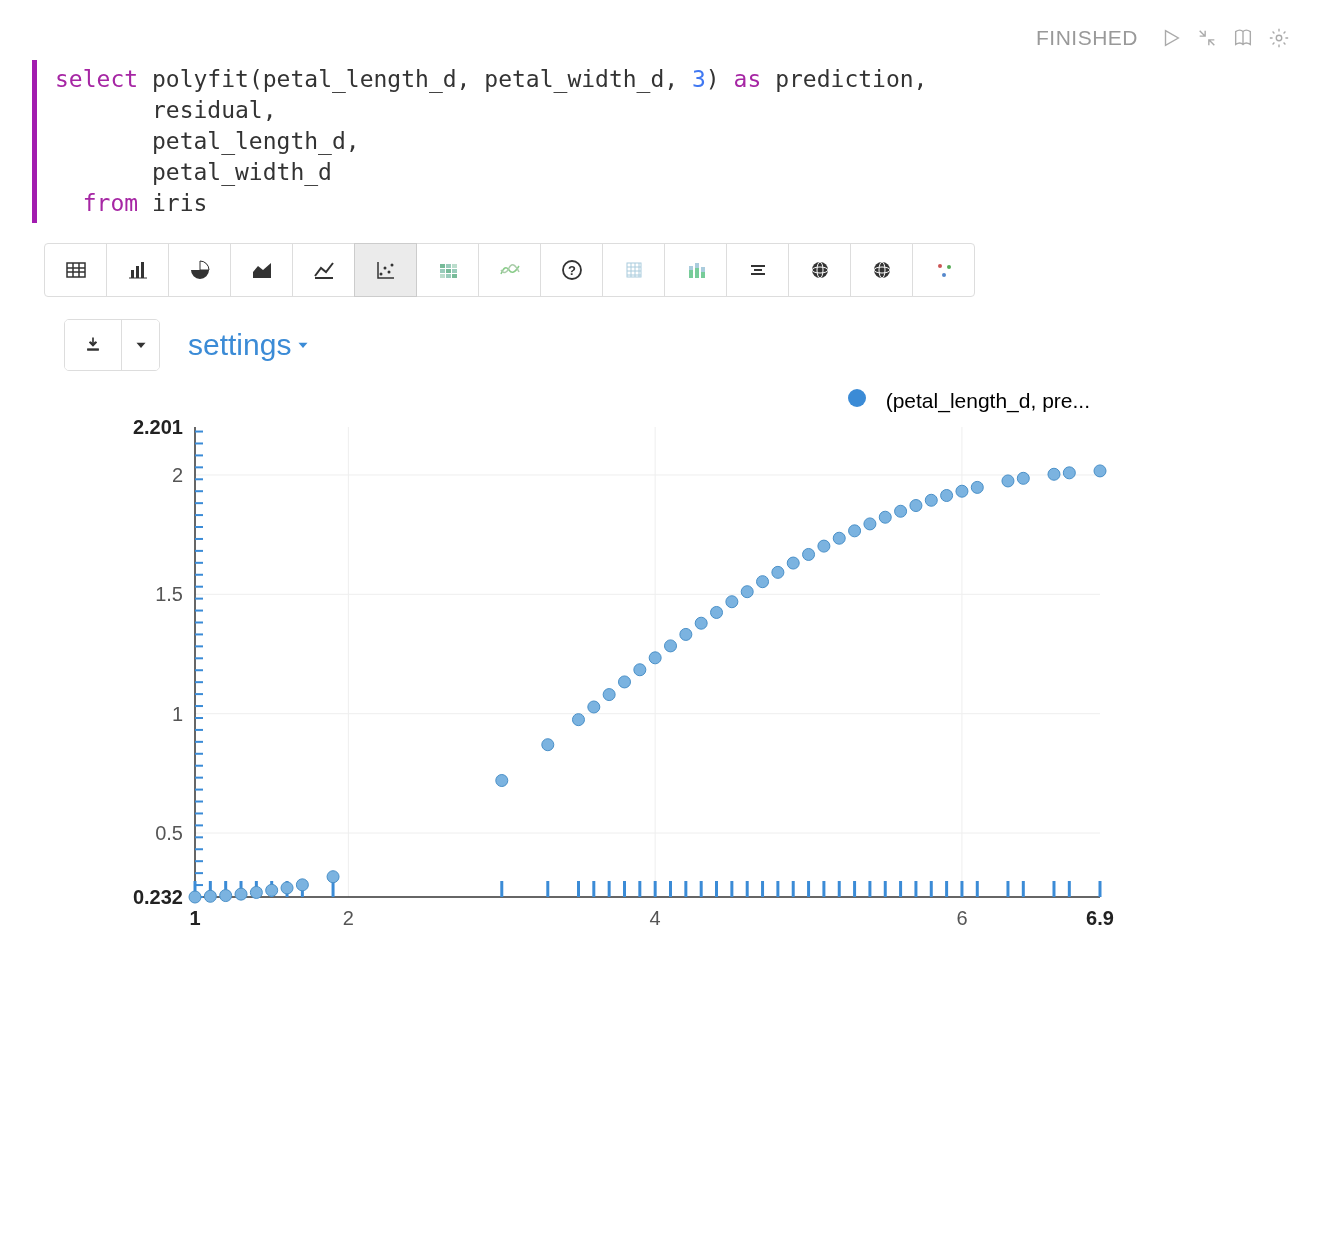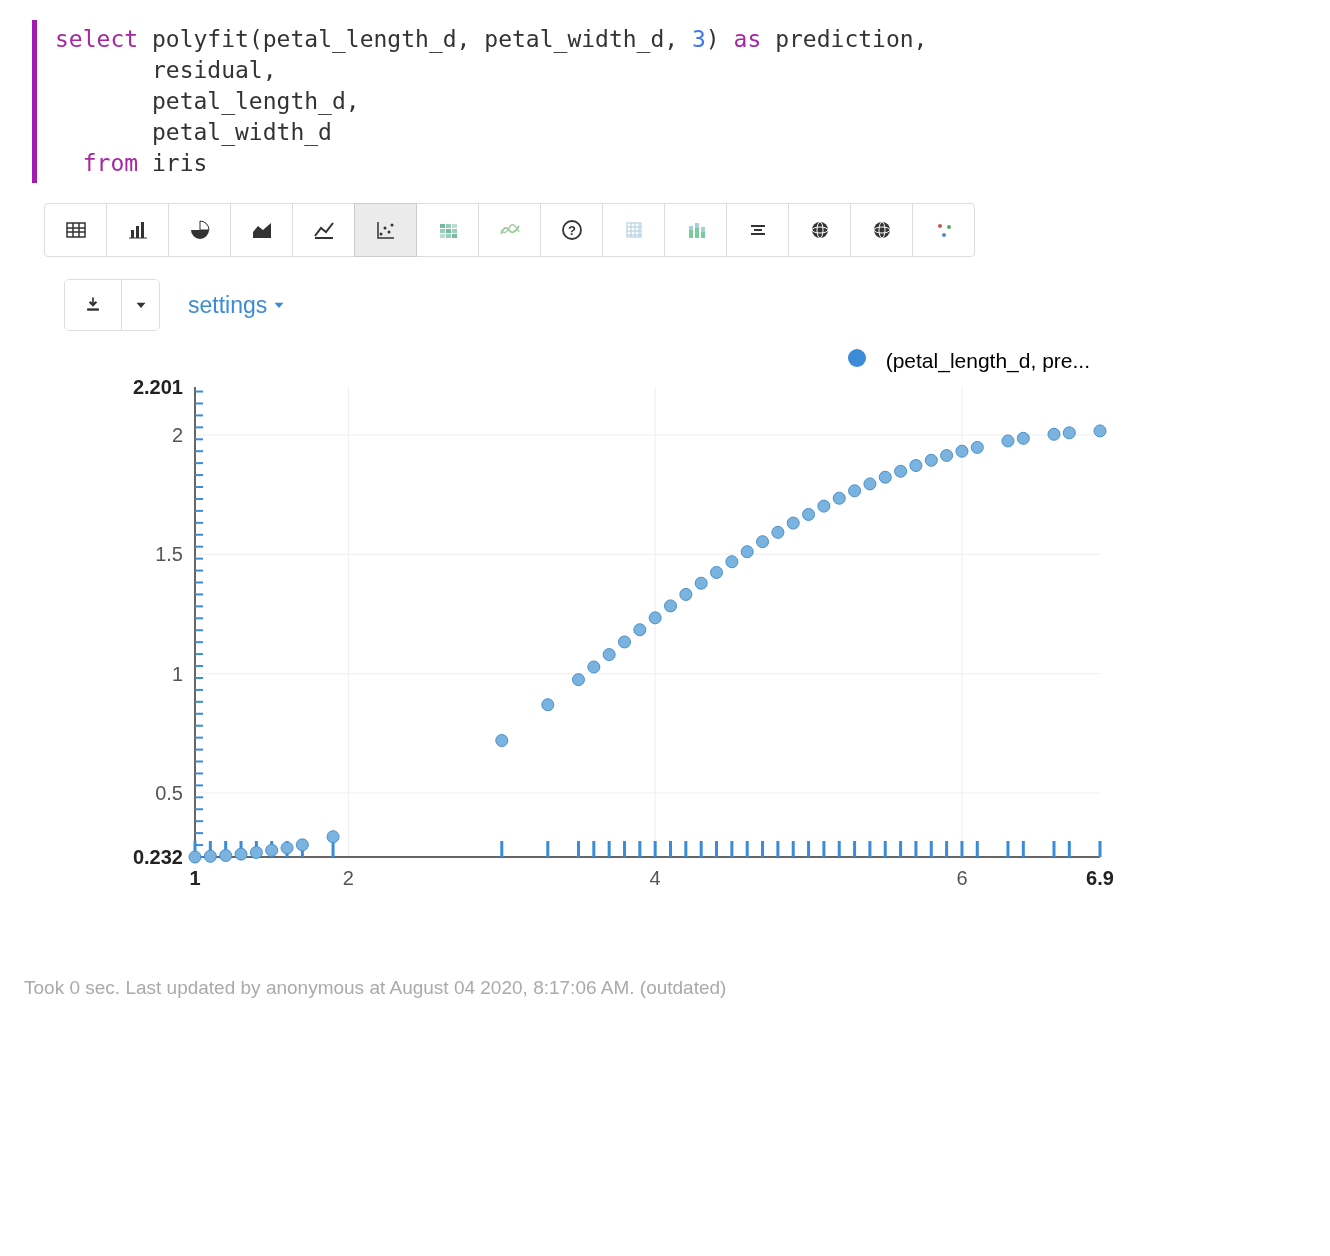--- a/index.html
+++ b/index.html
@@ -91,21 +91,21 @@
     display: flex;
     align-items: center;
     justify-content: center;
     background: #fff;
     cursor: pointer;
     color: #555;
   }
   .dl-btn + .dl-btn { border-left: 1px solid #ddd; width: 38px;}
   .settings-link {
     color: #3b8bd6;
-    font-size: 23px;
+    font-size: 30px;
     cursor: pointer;
     display: inline-flex;
     align-items: center;
     gap: 6px;
   }
 
   .chart-wrap {
     position: relative;
     margin: 26px 0 0 80px;
     width: 1020px;
@@ -137,20 +137,44 @@
     margin: 60px 0 0 4px;
     color: #aaa;
     font-size: 19px;
   }
 </style>
 </head>
 <body>
 
 <div class="cell">
 
+  <div class="top-bar">
+    <span class="status-text">FINISHED</span>
+    <span class="top-icon">
+      <svg viewBox="0 0 24 24">
+          <polygon points="6,4 20,12 6,20" fill="none"></polygon>
+        </svg>
+    </span>
+    <span class="top-icon">
+      <svg viewBox="0 0 24 24">
+          <path d="M4 10 L10 10 L10 4 M14 20 L14 14 L20 14 M10 10 L4 4 M14 14 L20 20"></path>
+        </svg>
+    </span>
+    <span class="top-icon">
+      <svg viewBox="0 0 24 24">
+          <path d="M4 5 C7 3 10 3 12 5 C14 3 17 3 20 5 L20 19 C17 17 14 17 12 19 C10 17 7 17 4 19 Z M12 5 L12 19"></path>
+        </svg>
+    </span>
+    <span class="top-icon">
+      <svg viewBox="0 0 24 24">
+          <circle cx="12" cy="12" r="3"></circle>
+          <path d="M12 2 L12 5 M12 19 L12 22 M2 12 L5 12 M19 12 L22 12 M5 5 L7 7 M17 17 L19 19 M19 5 L17 7 M7 17 L5 19"></path>
+        </svg>
+    </span>
+  </div>
 
   <div class="code-block"><span class="kw">select</span> <span>polyfit</span><span>(petal_length_d, petal_width_d, </span><span class="num">3</span><span>)</span> <span class="kw">as</span> <span>prediction,</span>
        <span>residual,</span>
        <span>petal_length_d,</span>
        <span>petal_width_d</span>
   <span class="kw">from</span> <span>iris</span></div>
 
   <div class="viz-toolbar">
     <div class="viz-btn">
         <svg viewBox="0 0 24 24" fill="none" stroke="#333" stroke-width="1.5">
@@ -446,15 +470,14 @@
           <circle cx="877.2881355932203" cy="90.39106145251401" r="6" class="pt"></circle>
           <circle cx="907.9661016949152" cy="83.94616556627733" r="6" class="pt"></circle>
           <circle cx="923.3050847457628" cy="81.320467242255" r="6" class="pt"></circle>
           <circle cx="953.9830508474575" cy="77.26256983240222" r="6" class="pt"></circle>
           <circle cx="969.3220338983051" cy="75.83037074657193" r="6" class="pt"></circle>
           <circle cx="1000" cy="73.92077196546472" r="6" class="pt"></circle>
         </g>
     </svg>
   </div>
 
-  <div class="footer">Took 0 sec. Last updated by anonymous at August 04 2020, 8:17:06 AM. (outdated)</div>
 
 </div>
 
 </body></html>

